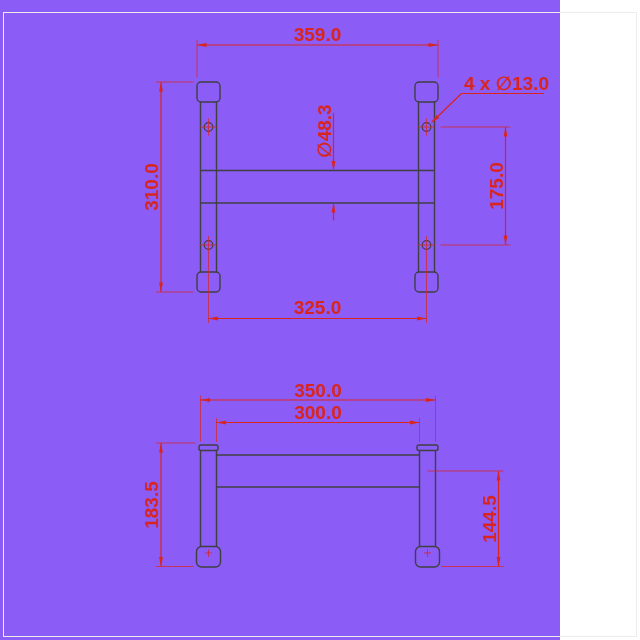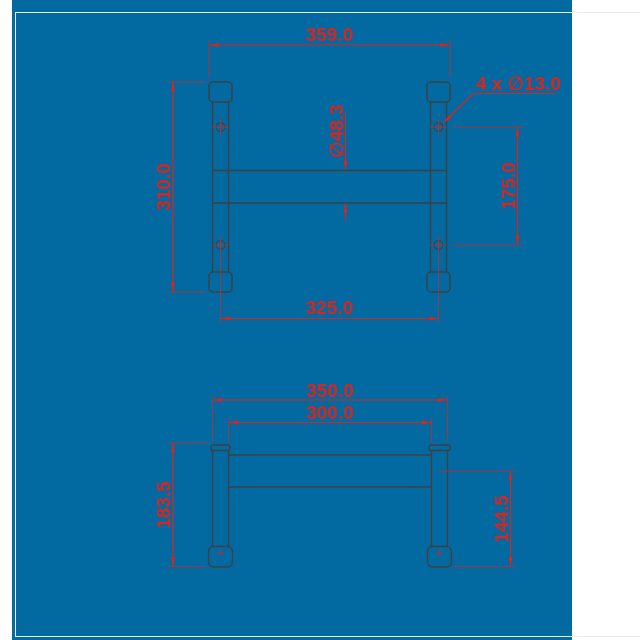--- a/index.html
+++ b/index.html
@@ -1,16 +1,16 @@
 <!DOCTYPE html>
 <html style="--dim: #d9251e; --obj: #3f4042;"><head>
 <meta charset="utf-8">
 <style>
   html,body{margin:0;padding:0;background:#fff;width:640px;height:640px;overflow:hidden;}
-  .stage{position:relative;width:560px;height:640px;background:#0369a1;margin-left:12px;}
+  .stage{position:relative;width:560px;height:640px;background:#8b5cf6;}
   svg{display:block;}
   .frame{fill:none;stroke:#ececec;stroke-width:1;}
   .obj{stroke:var(--obj,#3f4042);stroke-width:1.4;fill:none;stroke-linejoin:round;}
   .objthin{stroke:var(--obj,#3f4042);stroke-width:1.2;fill:none;}
   .dimline{stroke:var(--dim,#d9251e);stroke-width:1.2;fill:none;}
   .extline{stroke:var(--dim,#d9251e);stroke-width:0.9;fill:none;opacity:0.8;}
   .cmark{stroke:var(--dim,#d9251e);stroke-width:0.9;fill:none;opacity:0.85;}
   .arw{fill:var(--dim,#d9251e);stroke:none;}
   .dimtxt{fill:var(--dim,#d9251e);font-family:"Liberation Sans","DejaVu Sans",sans-serif;
           font-size:19px;font-weight:600;}

